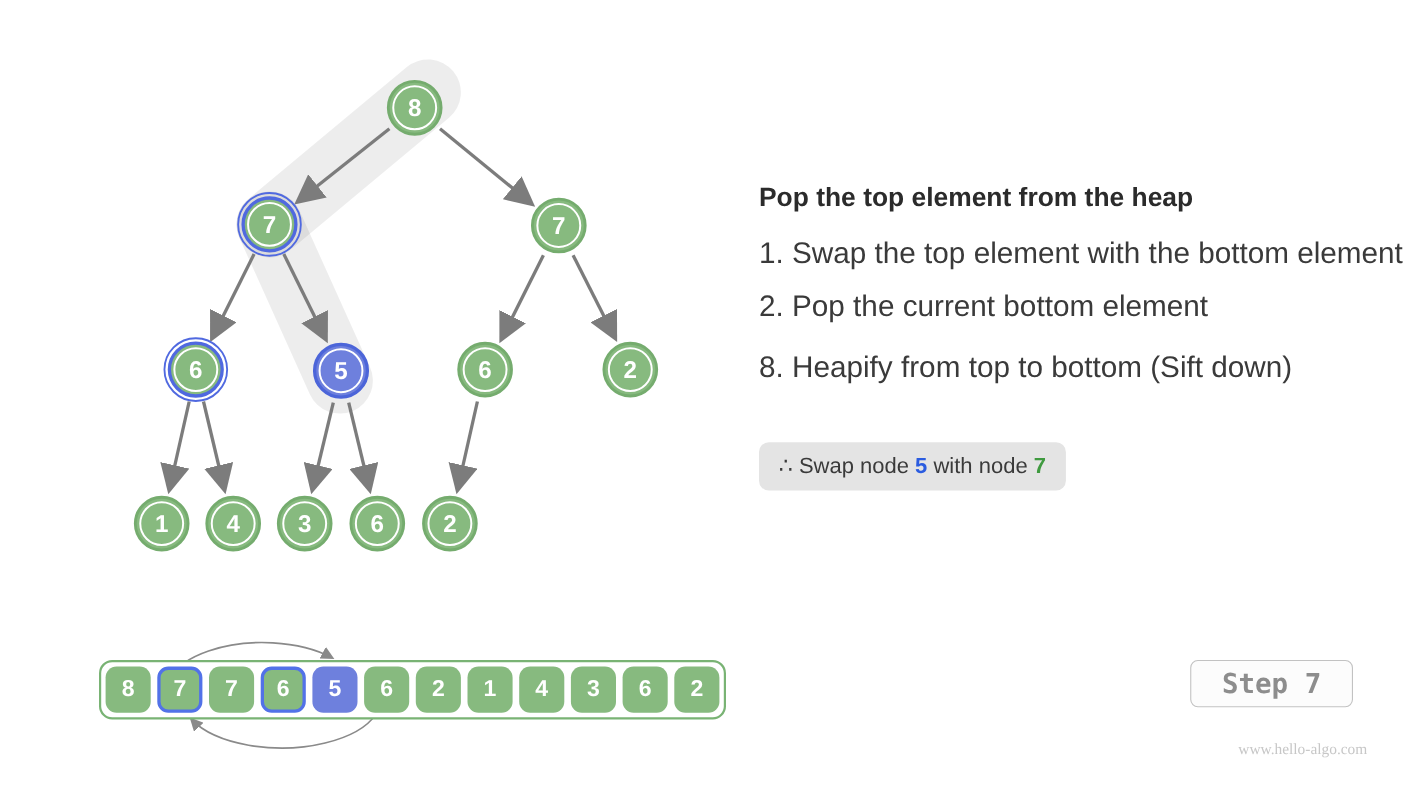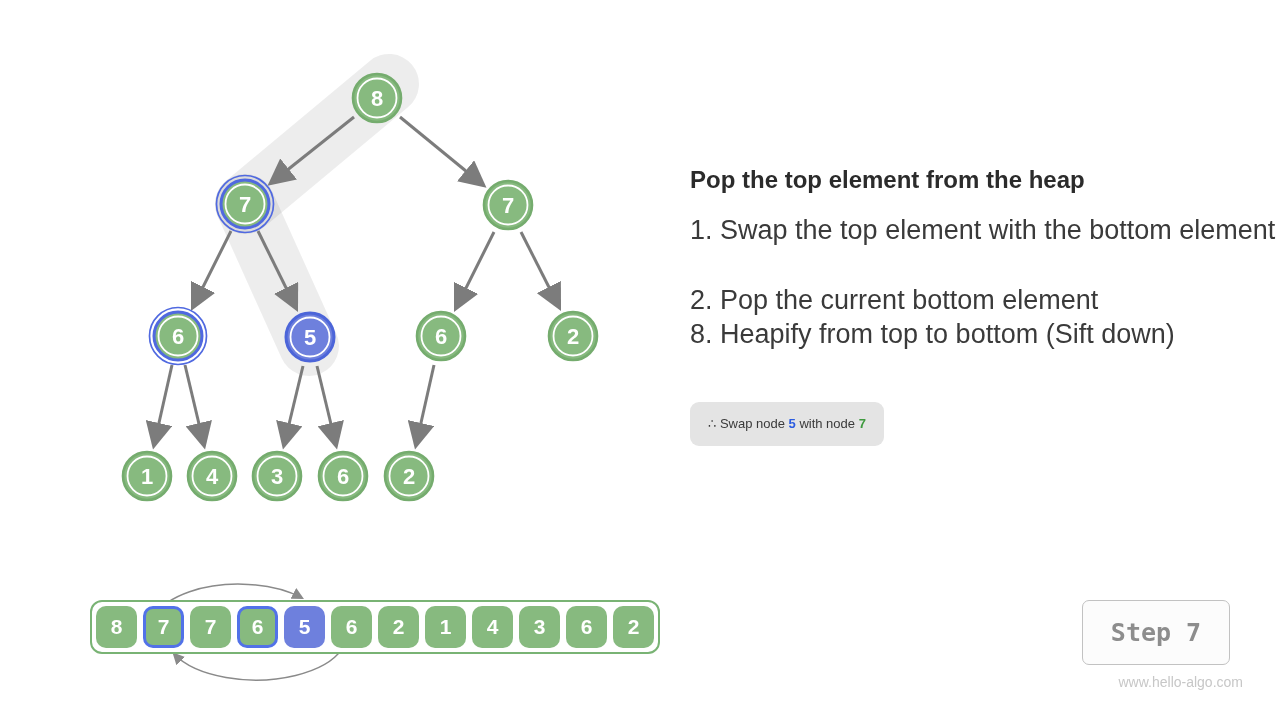--- a/index.html
+++ b/index.html
@@ -17,39 +17,39 @@
   .n-ring{fill:none;stroke:#ffffff;stroke-width:1.8;}
   .n-halo{fill:none;stroke:#5069e0;stroke-width:1.7;}
   .n-label{fill:#ffffff;font-size:22px;font-weight:bold;text-anchor:middle;
            font-family:"Liberation Sans",sans-serif;}
 
   
   .panel-title{position:absolute;left:690px;top:166px;font-size:24px;font-weight:bold;color:#2b2b2b;}
   .panel-item{position:absolute;left:690px;font-size:27px;color:#3a3a3a;}
   .panel-because{position:absolute;left:704px;top:370px;font-size:20px;color:#3a3a3a;}
   .panel-therefore{position:absolute;left:690px;top:402px;height:44px;line-height:44px;
-                   background:#e4e4e4;border-radius:9px;padding:0 18px;font-size:13px;color:#3a3a3a;}
+                   background:#e4e4e4;border-radius:9px;padding:0 18px;font-size:20px;color:#3a3a3a;}
   .tg{color:#3f9a3f;font-weight:bold;}
   .tb{color:#2b5ce0;font-weight:bold;}
 
   
   .array-box{position:absolute;left:90px;top:600px;width:570px;height:54px;box-sizing:border-box;
              border:2px solid #79b374;border-radius:12px;padding:4px;display:flex;gap:6px;background:#fff;}
   .cell{flex:0 0 41px;height:42px;box-sizing:border-box;border-radius:10px;display:flex;
         align-items:center;justify-content:center;color:#fff;font-size:21px;font-weight:bold;
         background:#87ba7f;}
   .cell.green-blueborder{border:3.5px solid #5272e8;}
   .cell.blue{background:#6e80dd;}
 
   
-  .step-box{position:absolute;left:1082px;top:600px;width:148px;height:65px;box-sizing:border-box;
+  .step-box{position:absolute;left:1082px;top:600px;width:148px;height:43px;box-sizing:border-box;
             border:1.5px solid #c2c2c2;border-radius:7px;background:#fcfcfc;display:flex;
             align-items:center;justify-content:center;
             font-family:"DejaVu Sans Mono",monospace;font-size:25px;font-weight:bold;color:#8d8d8d;}
-  .watermark{position:absolute;right:37px;top:674px;font-family:Liberation Sans, sans-serif;
+  .watermark{position:absolute;right:37px;top:674px;font-family:Liberation Serif, serif;
              font-size:14px;color:#c7c7c7;}
 </style>
 </head>
 <body>
 
 <div id="stage">
 
   <svg id="diagram-svg" width="1280" height="720" viewBox="0 0 1280 720">
     <defs>
       <marker id="arrow" markerWidth="10" markerHeight="9" refX="7.5" refY="4.5" orient="auto">
@@ -143,21 +143,21 @@
     </g>
 
     <g>
       <path class="arc" marker-end="url(#arrow-s)" d="M 160 647 A 87 44 0 0 1 302 598"></path>
       <path class="arc" marker-end="url(#arrow-s)" d="M 338 614 A 87 44 0 0 1 174 654"></path>
     </g>
   </svg>
 
   <div class="panel-title">Pop the top element from the heap</div>
   <div class="panel-item" style="top:215px">1. Swap the top element with the bottom element</div>
-  <div class="panel-item" style="top:285px">2. Pop the current bottom element</div>
+  <div class="panel-item" style="top:263px">2. Pop the current bottom element</div>
   <div class="panel-item" style="top:319px">8. Heapify from top to bottom (Sift down)</div>
   <div class="panel-therefore"><span>∴ Swap node </span><span class="tb">5</span><span> with node </span><span class="tg">7</span></div>
 
   <div class="array-box">
     <div class="cell">8</div>
     <div class="cell green-blueborder">7</div>
     <div class="cell">7</div>
     <div class="cell green-blueborder">6</div>
     <div class="cell blue">5</div>
     <div class="cell">6</div>

